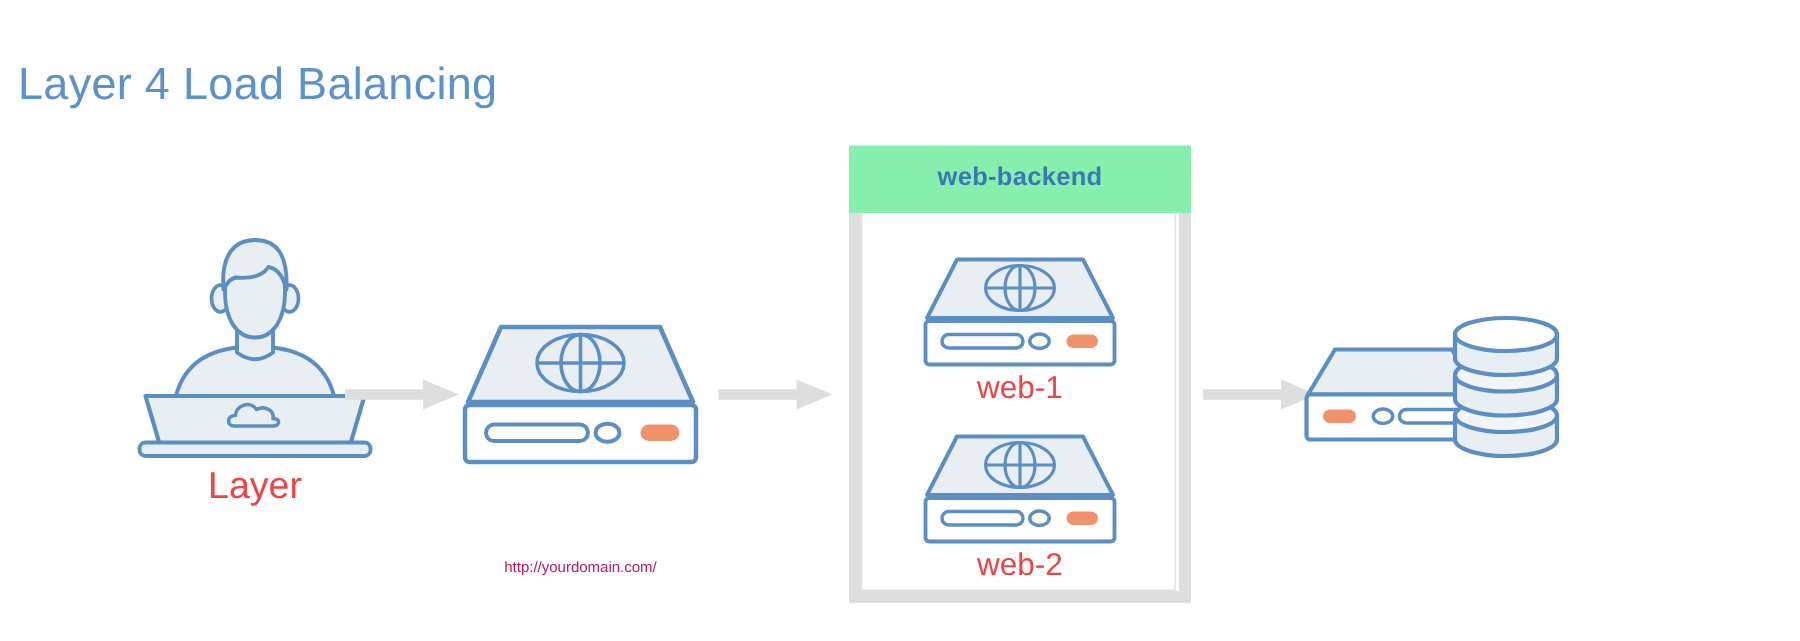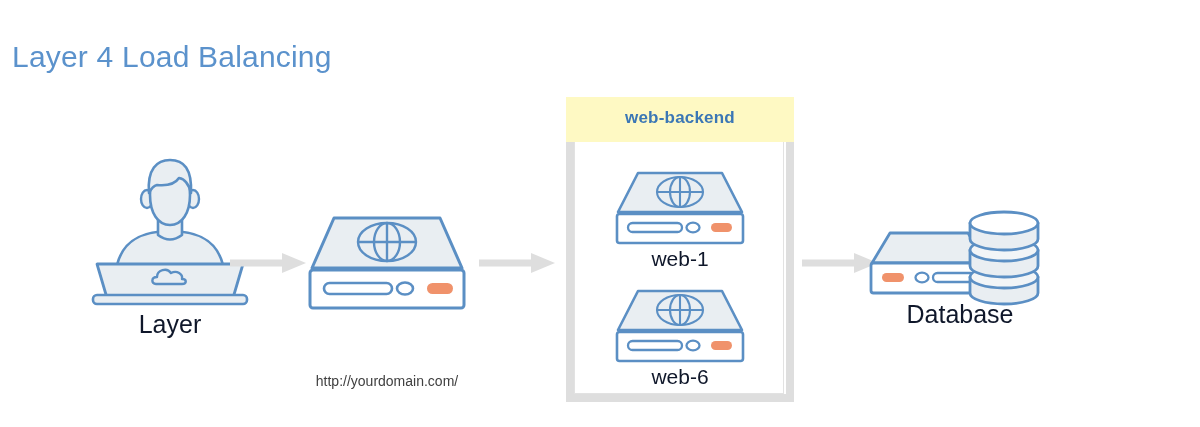--- a/index.html
+++ b/index.html
@@ -29,33 +29,33 @@
   }
 
   .node {
     position: absolute;
   }
 
   .node-label {
     position: absolute;
     width: 100%;
     text-align: center;
-    color: #0f172a;
+    color: #ef4444;
     font-size: 25px;
     font-weight: 400;
     white-space: nowrap;
     left: 0;
   }
 
   .node-sublabel {
     position: absolute;
     width: 100%;
     text-align: center;
-    color: #404040;
-    font-size: 14px;
+    color: #be185d;
+    font-size: 10px;
     font-weight: 400;
     white-space: nowrap;
     left: 0;
   }
 
   .small-label {
     font-size: 21px;
   }
 
   
@@ -71,21 +71,21 @@
     top: 97px;
     width: 228px;
     height: 305px;
   }
   #backend-header {
     position: absolute;
     left: 0;
     top: 0;
     width: 228px;
     height: 45px;
-    background: #fef9c3;
+    background: #86efac;
   }
   #backend-header-text {
     position: absolute;
     width: 100%;
     text-align: center;
     top: 11px;
     font-size: 17px;
     font-weight: bold;
     color: #3b77b5;
     letter-spacing: 0.2px;
@@ -224,21 +224,21 @@
           <ellipse cx="80" cy="25" rx="23" ry="15"></ellipse>
           <line x1="80" y1="10" x2="80" y2="40"></line>
           <line x1="57" y1="25" x2="103" y2="25"></line>
           <ellipse cx="80" cy="25" rx="10" ry="15"></ellipse>
         </g>
         <rect x="17" y="47" width="126" height="29" rx="2.5" fill="#ffffff" stroke="#5b8fc4" stroke-width="2.6"></rect>
         <rect x="28" y="56" width="54" height="9" rx="4.5" fill="#ffffff" stroke="#5b8fc4" stroke-width="2.3"></rect>
         <ellipse cx="93" cy="60.5" rx="6.5" ry="4.8" fill="#ffffff" stroke="#5b8fc4" stroke-width="2.3"></ellipse>
         <rect x="111" y="56" width="21" height="9" rx="4.5" fill="#f0926b"></rect>
       </svg>
-      <div class="node-label small-label" style="top:80px;">web-6</div>
+      <div class="node-label small-label" style="top:80px;">web-2</div>
     </div>
 
   </div>
 </div>
 
 <svg class="arrow" style="left:800px; top:250px; width:82px;" viewBox="0 0 82 26">
   <path d="M2 13 L56 13" stroke="#dedede" stroke-width="7" stroke-linecap="butt"></path>
   <path d="M54 3 L78 13 L54 23 Z" fill="#dedede"></path>
 </svg>
 
@@ -260,14 +260,13 @@
       <path d="M110 72 L110 88 A34 11 0 0 0 178 88 L178 72 Z" fill="#e9eef2"></path>
       <ellipse cx="144" cy="72" rx="34" ry="11" fill="#f2f5f7"></ellipse>
 
       <path d="M110 45 L110 61 A34 11 0 0 0 178 61 L178 45 Z" fill="#e9eef2"></path>
       <ellipse cx="144" cy="45" rx="34" ry="11" fill="#f2f5f7"></ellipse>
 
       <path d="M110 18 L110 34 A34 11 0 0 0 178 34 L178 18 Z" fill="#e9eef2"></path>
       <ellipse cx="144" cy="18" rx="34" ry="11" fill="#ffffff"></ellipse>
     </g>
   </svg>
-  <div class="node-label" style="top:95px;">Database</div>
 </div>
 
 </body></html>

